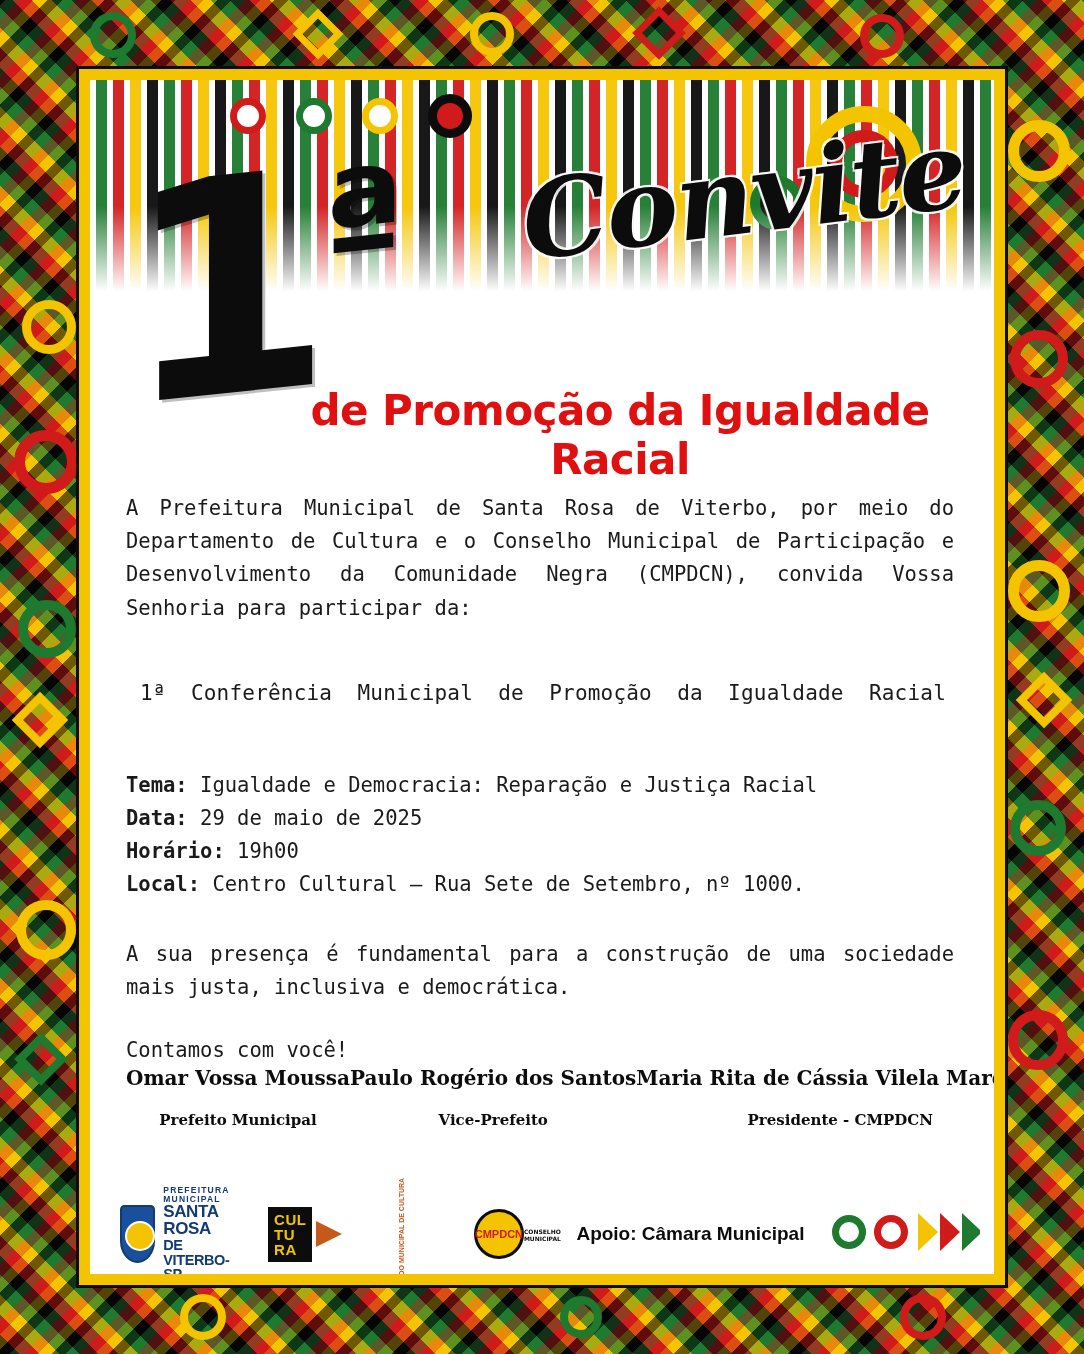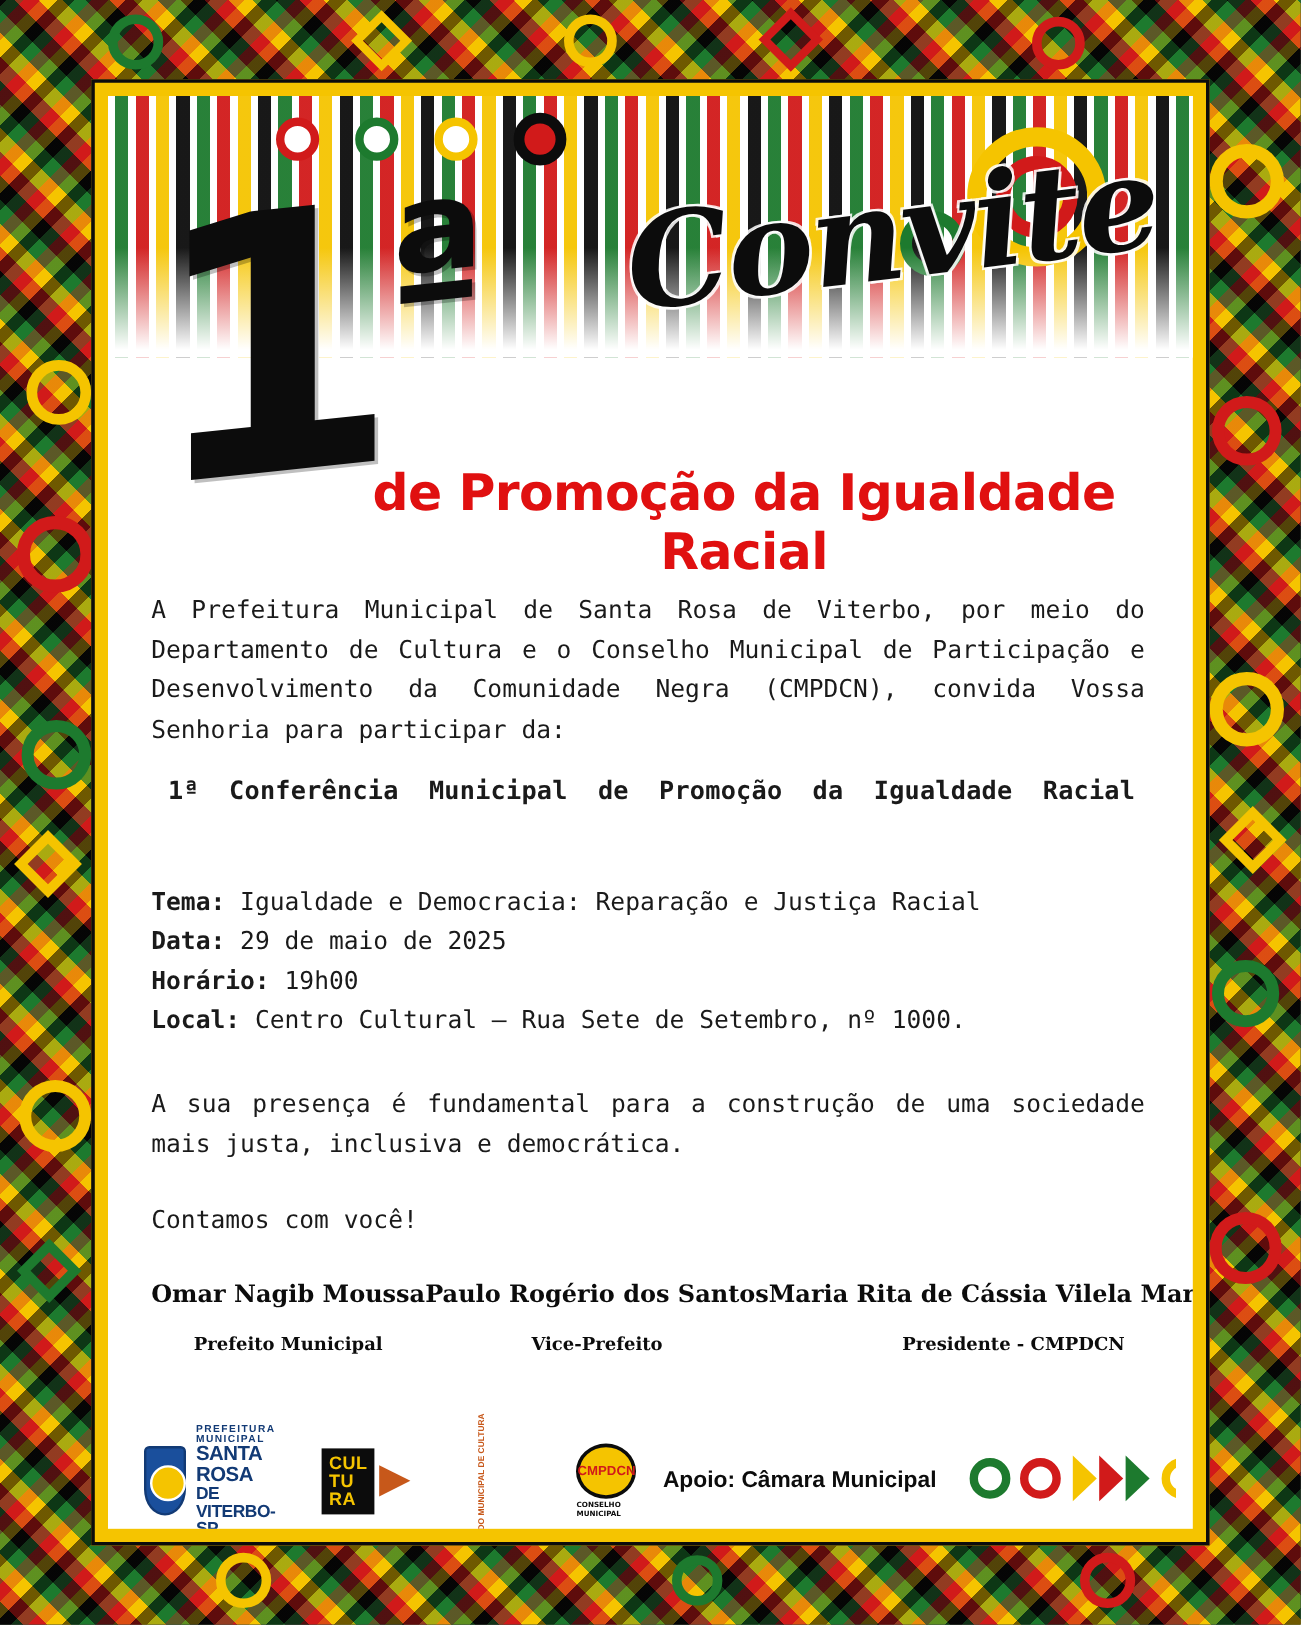--- a/index.html
+++ b/index.html
@@ -184,23 +184,23 @@
     left: 36px;
     top: 412px;
     width: 828px;
     font-family: "DejaVu Sans Mono", monospace;
     font-size: 20.5px;
     line-height: 1.62;
     color: #1a1a1a;
   }
   .intro { text-align: justify; }
   .conf-line {
-    margin-top: 17px;
+    margin-top: 51px;
     margin-left: 14px;
-    font-weight: 700;
+    font-weight: 400;
     font-size: 21px;
     letter-spacing: 0.2px;
     text-align: justify;
     text-align-last: justify;
     width: 806px;
   }
   .details {
     margin-top: 59px;
   }
   .details .row { white-space: nowrap; }
@@ -314,21 +314,21 @@
     color: #c7581a;
     line-height: 1.1;
     transform: rotate(-90deg);
     white-space: nowrap;
   }
 
   .logo-cmpdcn {
     width: 74px;
     height: 62px;
     display: flex;
-    flex-direction: column;
+    flex-direction: row;
     align-items: center;
     justify-content: center;
   }
   .cmpdcn-circle {
     width: 44px;
     height: 44px;
     border-radius: 50%;
     border: 3px solid #0c0c0c;
     background: #f5c400;
     display: flex;
@@ -448,21 +448,21 @@
             <span>Centro Cultural – Rua Sete de Setembro, nº 1000.</span>
           </div>
         </div>
 
         <div class="closing">A sua presença é fundamental para a construção de uma sociedade mais justa, inclusiva e democrática.</div>
         <div class="thanks">Contamos com você!</div>
       </div>
 
       <div class="signatures">
         <div class="sig">
-          <div class="name">Omar Nagib Moussa</div>
+          <div class="name">Omar Vossa Moussa</div>
           <div class="role">Prefeito Municipal</div>
         </div>
         <div class="sig">
           <div class="name">Paulo Rogério dos Santos</div>
           <div class="role">Vice-Prefeito</div>
         </div>
         <div class="sig">
           <div class="name">Maria Rita de Cássia Vilela Marques</div>
           <div class="role">Presidente - CMPDCN</div>
         </div>

